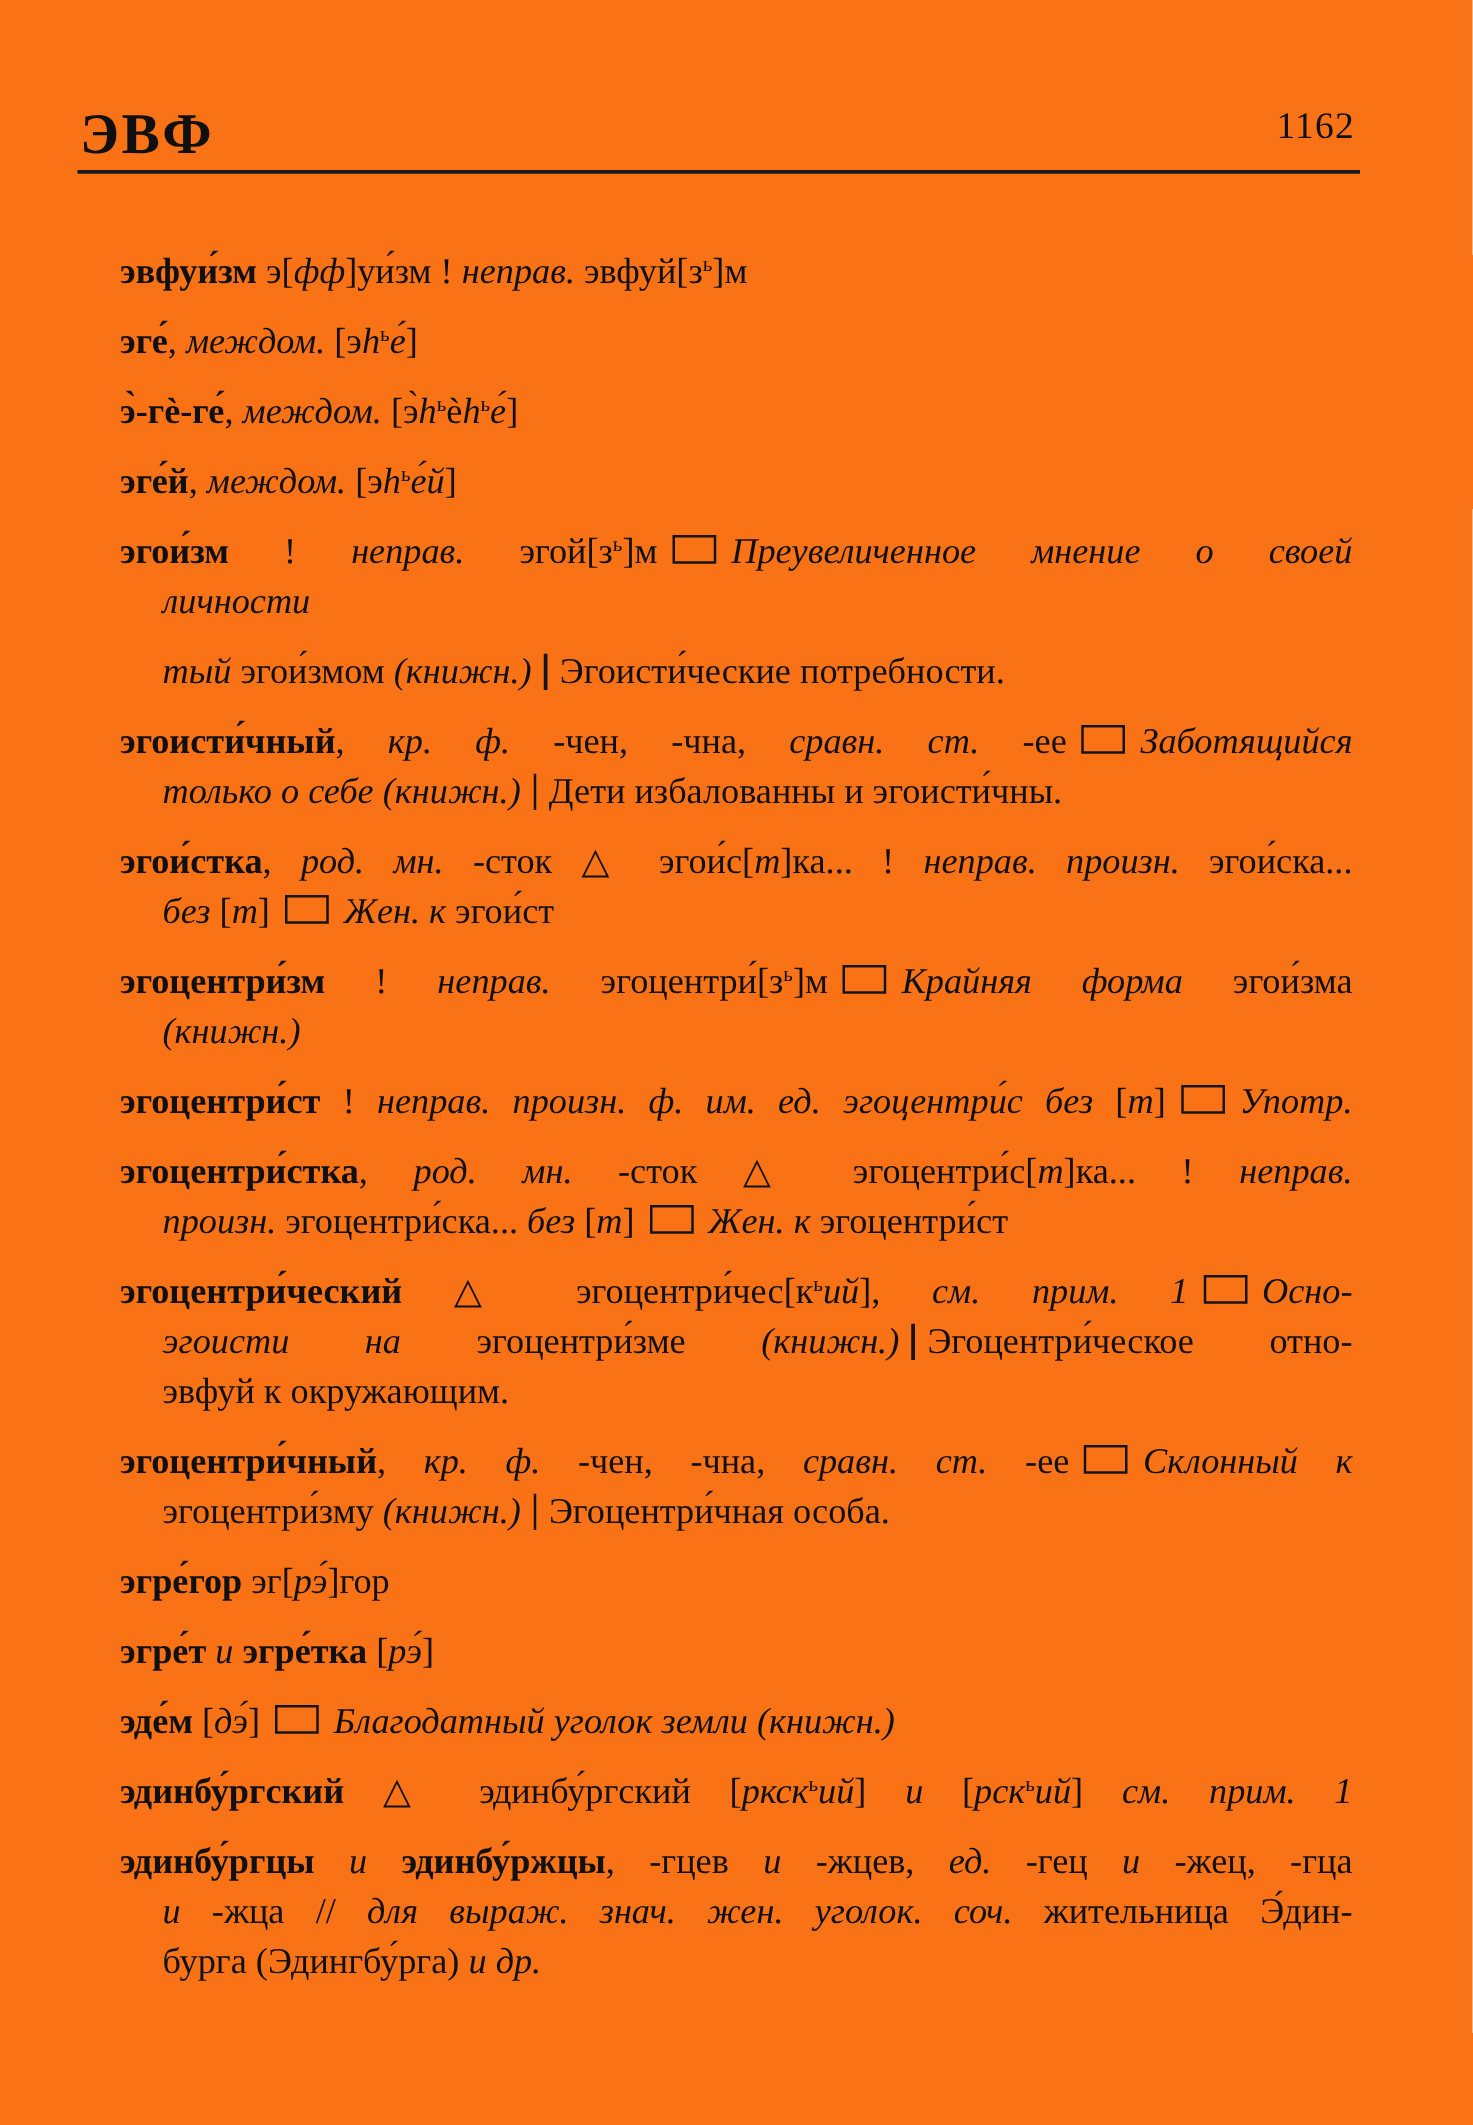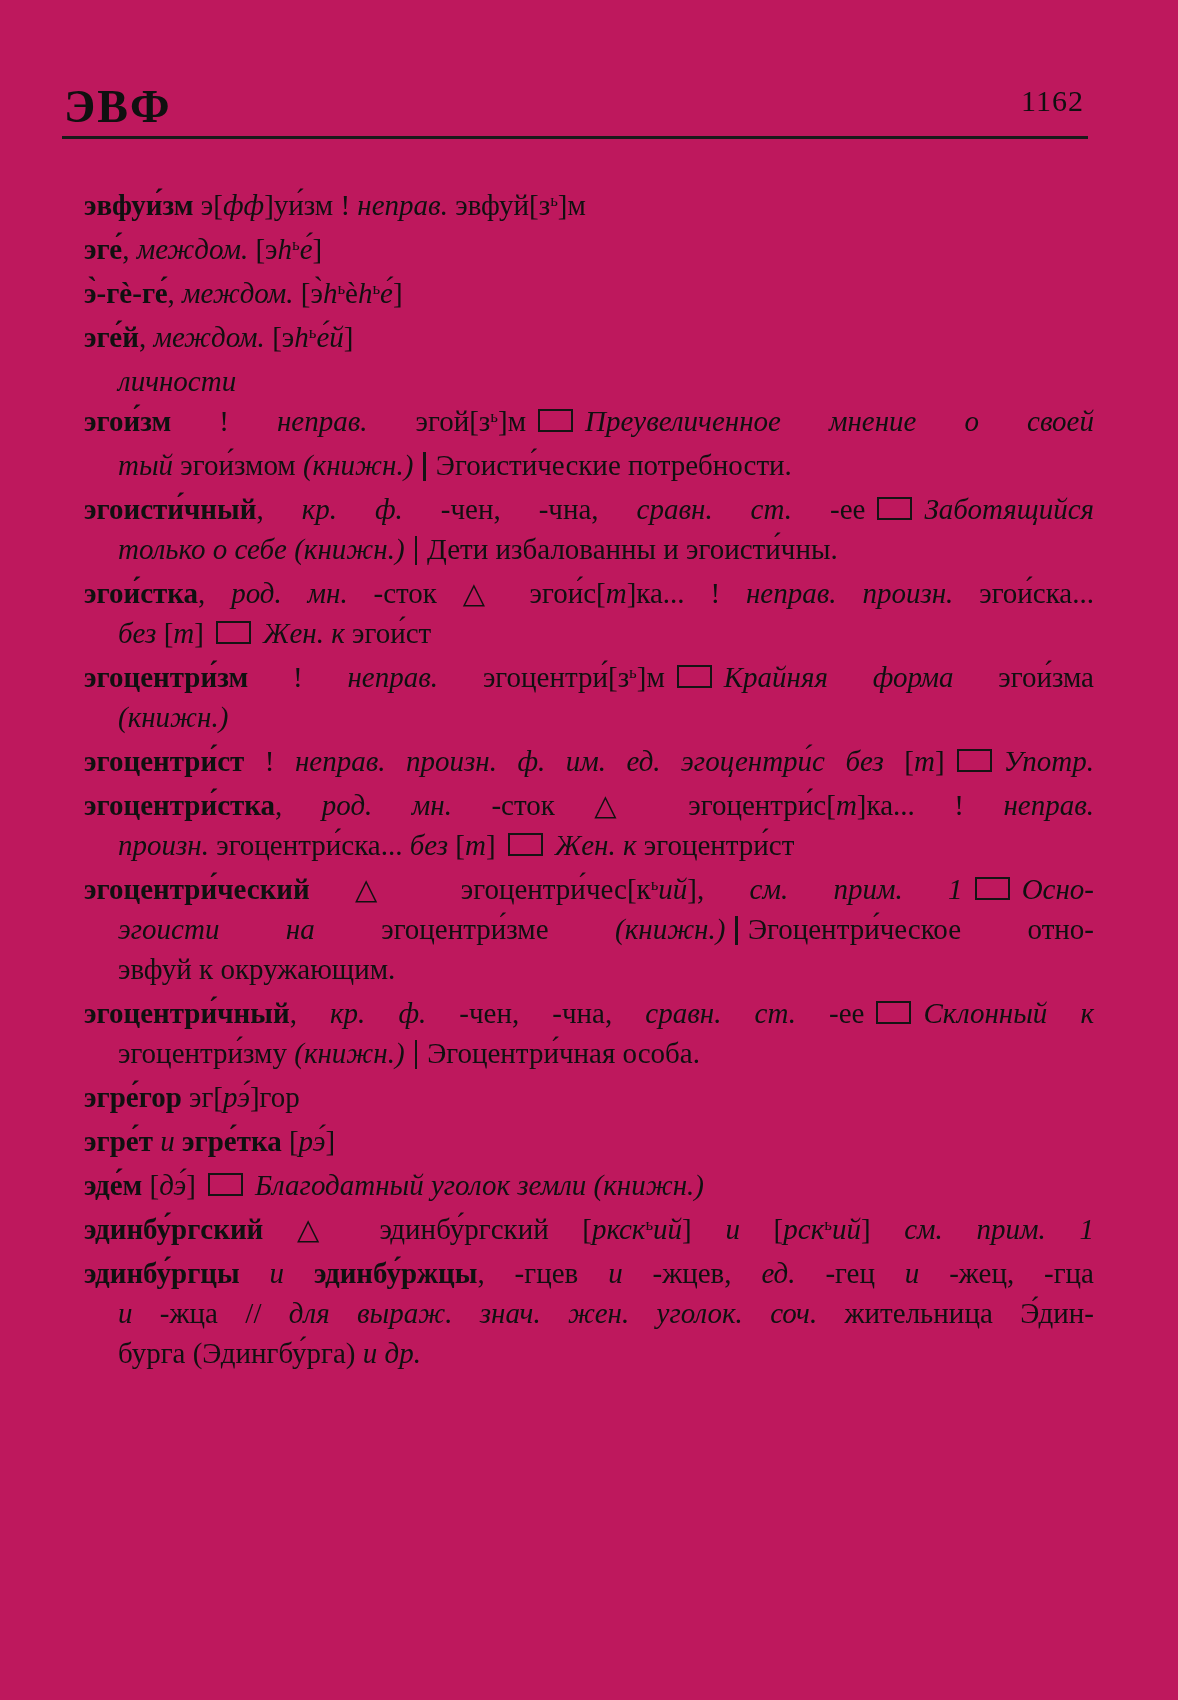--- a/index.html
+++ b/index.html
@@ -1,40 +1,40 @@
 <!DOCTYPE html>
 <html><head>
 <meta charset="utf-8">
 <style>
   html,body{margin:0;padding:0;background:#e8e8e6;}
   .page{
     position:relative;
     width:1178px;height:1700px;
-    background:#be185d;
+    background:#f97316;
     font-family:"Liberation Serif","DejaVu Serif",serif;
     color:#101010;
     overflow:hidden;
   }
   .hdr-word{
     position:absolute;left:64px;top:84px;
     font-size:46px;font-weight:bold;letter-spacing:2px;line-height:1;
   }
   .hdr-num{
     position:absolute;top:86px;right:94px;
     font-size:30px;line-height:1;letter-spacing:1px;
   }
   .hdr-rule{
     position:absolute;top:136px;left:62px;width:1026px;height:3px;
     background:#1a1a1a;
   }
   .entries{
     position:absolute;left:80px;top:181px;width:1018px;
     font-size:29px;line-height:40px;
   }
-  .entry{margin:4px;}
+  .entry{margin:16px;}
   .line{min-height:40px;}
   .line.cont{padding-left:34px;}
   .line.just{text-align:justify;text-align-last:justify;}
   .seg-b{font-weight:bold;}
   .seg-i{font-style:italic;}
   .seg-p{font-style:normal;}
   .seg-sup{font-size:0.58em;vertical-align:0.55em;line-height:0;}
   .sym-box{
     display:inline-block;width:31px;height:19px;
     border:2.5px solid #141414;
@@ -59,22 +59,22 @@
       <div class="entry">
         <div class="line"><span class="seg-b">эге́</span><span class="seg-p">, </span><span class="seg-i">междом.</span><span class="seg-p"> [э</span><span class="seg-i">h</span><span class="seg-sup">ь</span><span class="seg-i">е́</span><span class="seg-p">]</span></div>
       </div>
       <div class="entry">
         <div class="line"><span class="seg-b">э̀-гѐ-ге́</span><span class="seg-p">, </span><span class="seg-i">междом.</span><span class="seg-p"> [э̀</span><span class="seg-i">h</span><span class="seg-sup">ь</span><span class="seg-p">ѐ</span><span class="seg-i">h</span><span class="seg-sup">ь</span><span class="seg-i">е́</span><span class="seg-p">]</span></div>
       </div>
       <div class="entry">
         <div class="line"><span class="seg-b">эге́й</span><span class="seg-p">, </span><span class="seg-i">междом.</span><span class="seg-p"> [э</span><span class="seg-i">h</span><span class="seg-sup">ь</span><span class="seg-i">е́й</span><span class="seg-p">]</span></div>
       </div>
       <div class="entry">
+        <div class="line just"><span class="seg-b">эгои́зм</span><span class="seg-p"> ! </span><span class="seg-i">неправ.</span><span class="seg-p"> эгой[з</span><span class="seg-sup">ь</span><span class="seg-p">]м</span><span class="sym-box"></span><span class="seg-i">Преувеличенное мнение о своей</span></div>
         <div class="line cont"><span class="seg-i">личности</span></div>
-        <div class="line just"><span class="seg-b">эгои́зм</span><span class="seg-p"> ! </span><span class="seg-i">неправ.</span><span class="seg-p"> эгой[з</span><span class="seg-sup">ь</span><span class="seg-p">]м</span><span class="sym-box"></span><span class="seg-i">Преувеличенное мнение о своей</span></div>
       </div>
       <div class="entry">
         <div class="line cont"><span class="seg-i">тый</span><span class="seg-p"> эгои́змом </span><span class="seg-i">(книжн.)</span><span class="sym-bar"></span><span class="seg-p">Эгоисти́ческие потребности.</span></div>
       </div>
       <div class="entry">
         <div class="line just"><span class="seg-b">эгоисти́чный</span><span class="seg-p">, </span><span class="seg-i">кр. ф.</span><span class="seg-p"> -чен, -чна, </span><span class="seg-i">сравн. ст.</span><span class="seg-p"> -ее</span><span class="sym-box"></span><span class="seg-i">Заботящийся</span></div>
         <div class="line cont"><span class="seg-i">только о себе (книжн.)</span><span class="sym-bar"></span><span class="seg-p">Дети избалованны и эгоисти́чны.</span></div>
       </div>
       <div class="entry">
         <div class="line just"><span class="seg-b">эгои́стка</span><span class="seg-p">, </span><span class="seg-i">род. мн.</span><span class="seg-p"> -сток △ эгои́с[</span><span class="seg-i">т</span><span class="seg-p">]ка... ! </span><span class="seg-i">неправ. произн.</span><span class="seg-p"> эгои́ска...</span></div>

